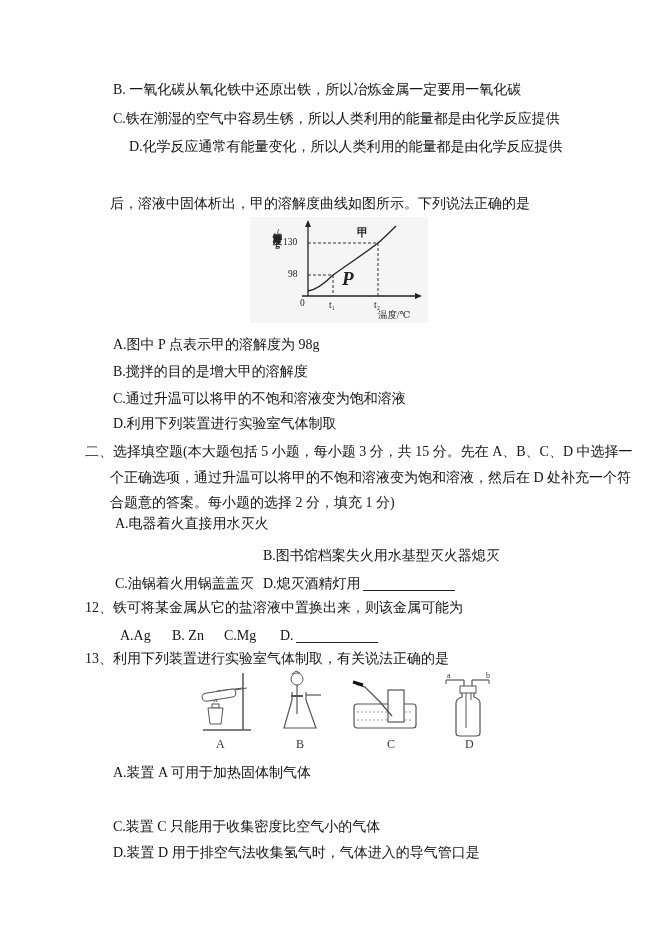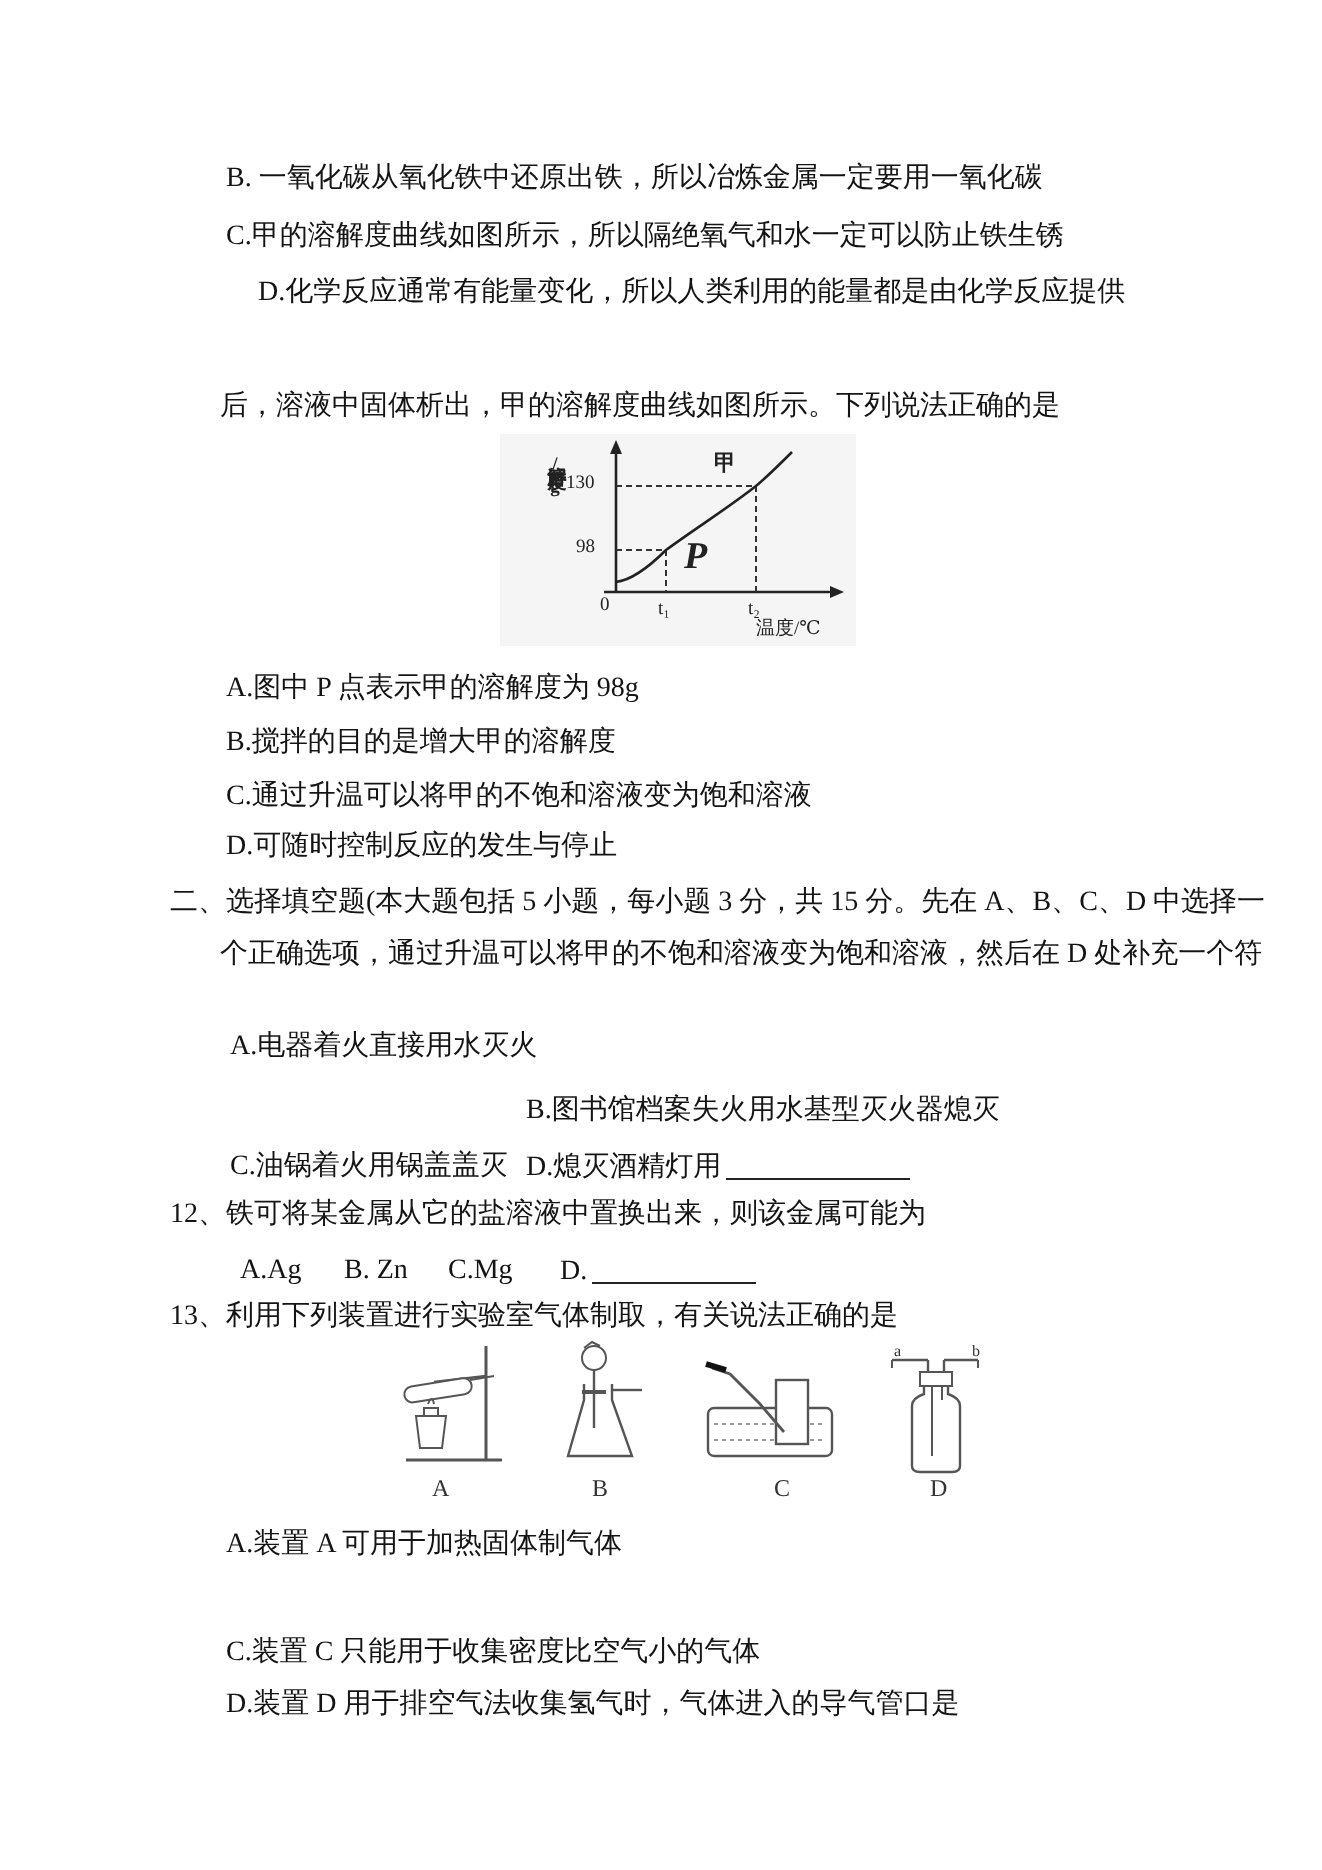--- a/index.html
+++ b/index.html
@@ -18,21 +18,21 @@
   .app{position:absolute;}
   .applab{position:absolute;font-size:12px;color:#333;}
   .portlab{position:absolute;font-size:8px;color:#333;line-height:1;}
 </style>
 </head>
 <body>
 
 <div class="page">
 
   <div class="ln" style="left:113px;top:82px">B. 一氧化碳从氧化铁中还原出铁，所以冶炼金属一定要用一氧化碳</div>
-  <div class="ln" style="left:113px;top:111px">C.甲的溶解度曲线如图所示，所以隔绝氧气和水一定可以防止铁生锈</div>
+  <div class="ln" style="left:113px;top:111px">C.铁在潮湿的空气中容易生锈，所以人类利用的能量都是由化学反应提供</div>
   <div class="ln" style="left:129px;top:139px">D.化学反应通常有能量变化，所以人类利用的能量都是由化学反应提供</div>
 
   <div class="ln" style="left:110px;top:196px">后，溶液中固体析出，甲的溶解度曲线如图所示。下列说法正确的是</div>
 
   <div class="chart">
     <svg width="178" height="106" viewBox="0 0 178 106">
 
       <line x1="58" y1="8" x2="58" y2="79" stroke="#222" stroke-width="1.3"></line>
       <polygon points="58,3 55,10 61,10" fill="#222"></polygon>
       <line x1="52" y1="79" x2="167" y2="79" stroke="#222" stroke-width="1.3"></line>
@@ -52,24 +52,25 @@
     <div class="clab" style="left:79px;top:84px">t₁</div>
     <div class="clab" style="left:124px;top:84px">t₂</div>
     <div class="clab" style="left:128px;top:94px">温度/℃</div>
     <div class="clab qlab" style="left:107px;top:10px">甲</div>
     <div class="clab plab" style="left:92px;top:52px">P</div>
   </div>
 
   <div class="ln" style="left:113px;top:337px">A.图中 P 点表示甲的溶解度为 98g</div>
   <div class="ln" style="left:113px;top:364px">B.搅拌的目的是增大甲的溶解度</div>
   <div class="ln" style="left:113px;top:391px">C.通过升温可以将甲的不饱和溶液变为饱和溶液</div>
-  <div class="ln" style="left:113px;top:416px">D.可随时控制反应的发生与停止</div>
+  <div class="ln" style="left:113px;top:416px">D.利用下列装置进行实验室气体制取</div>
 
   <div class="ln" style="left:85px;top:444px">二、选择填空题(本大题包括 5 小题，每小题 3 分，共 15 分。先在 A、B、C、D 中选择一</div>
   <div class="ln" style="left:110px;top:470px">个正确选项，通过升温可以将甲的不饱和溶液变为饱和溶液，然后在 D 处补充一个符</div>
+  <div class="ln" style="left:110px;top:495px">合题意的答案。每小题的选择 2 分，填充 1 分)</div>
 
   <div class="ln" style="left:115px;top:516px">A.电器着火直接用水灭火</div>
   <div class="ln" style="left:263px;top:548px">B.图书馆档案失火用水基型灭火器熄灭</div>
   <div class="ln" style="left:115px;top:576px">C.油锅着火用锅盖盖灭</div>
   <div class="ln" style="left:263px;top:576px"><span>D.熄灭酒精灯用</span><span class="blank" style="width:92px"></span></div>
 
   <div class="ln" style="left:85px;top:600px"><span>12、</span><span>铁可将某金属从它的盐溶液中置换出来，则该金属可能为</span></div>
   <div class="ln" style="left:120px;top:628px">A.Ag</div>
   <div class="ln" style="left:172px;top:628px">B. Zn</div>
   <div class="ln" style="left:224px;top:628px">C.Mg</div>

